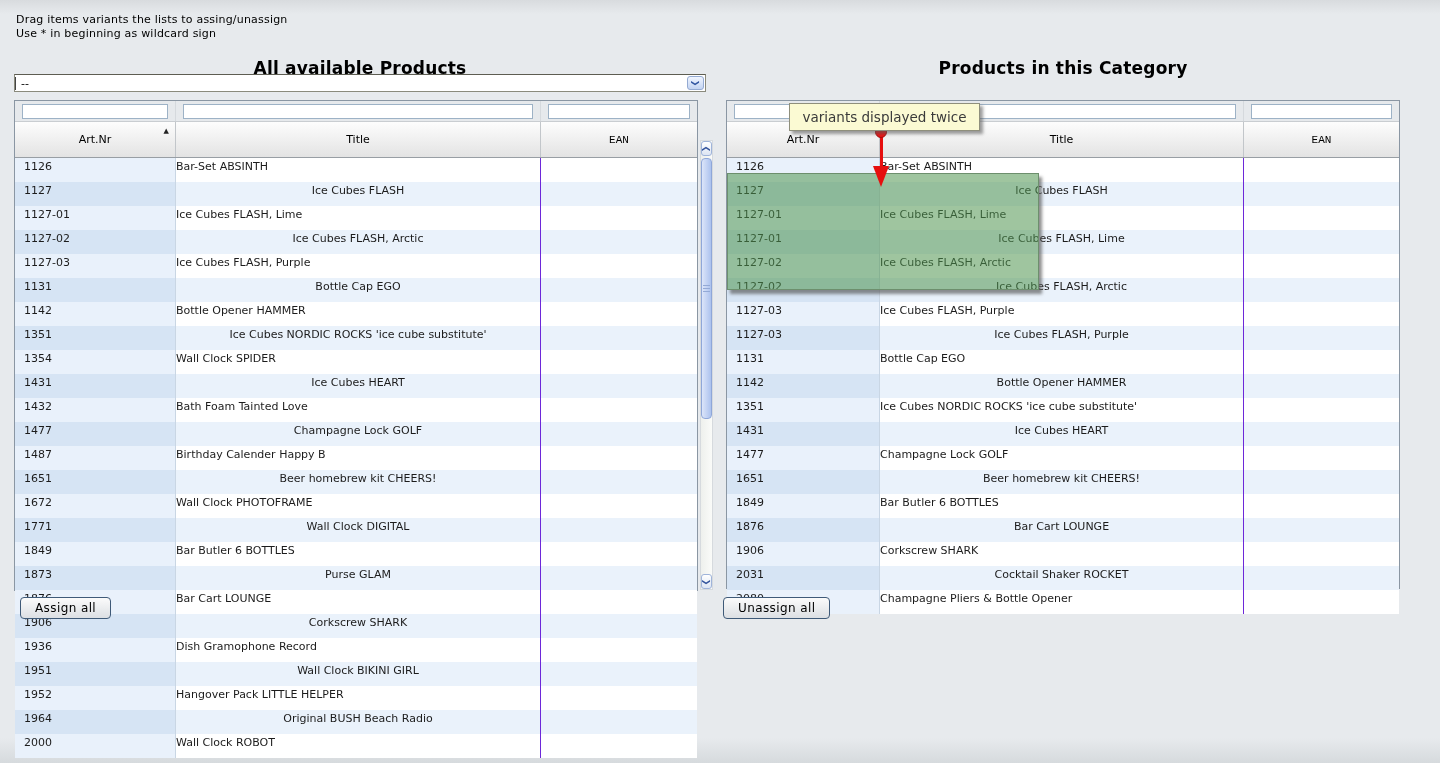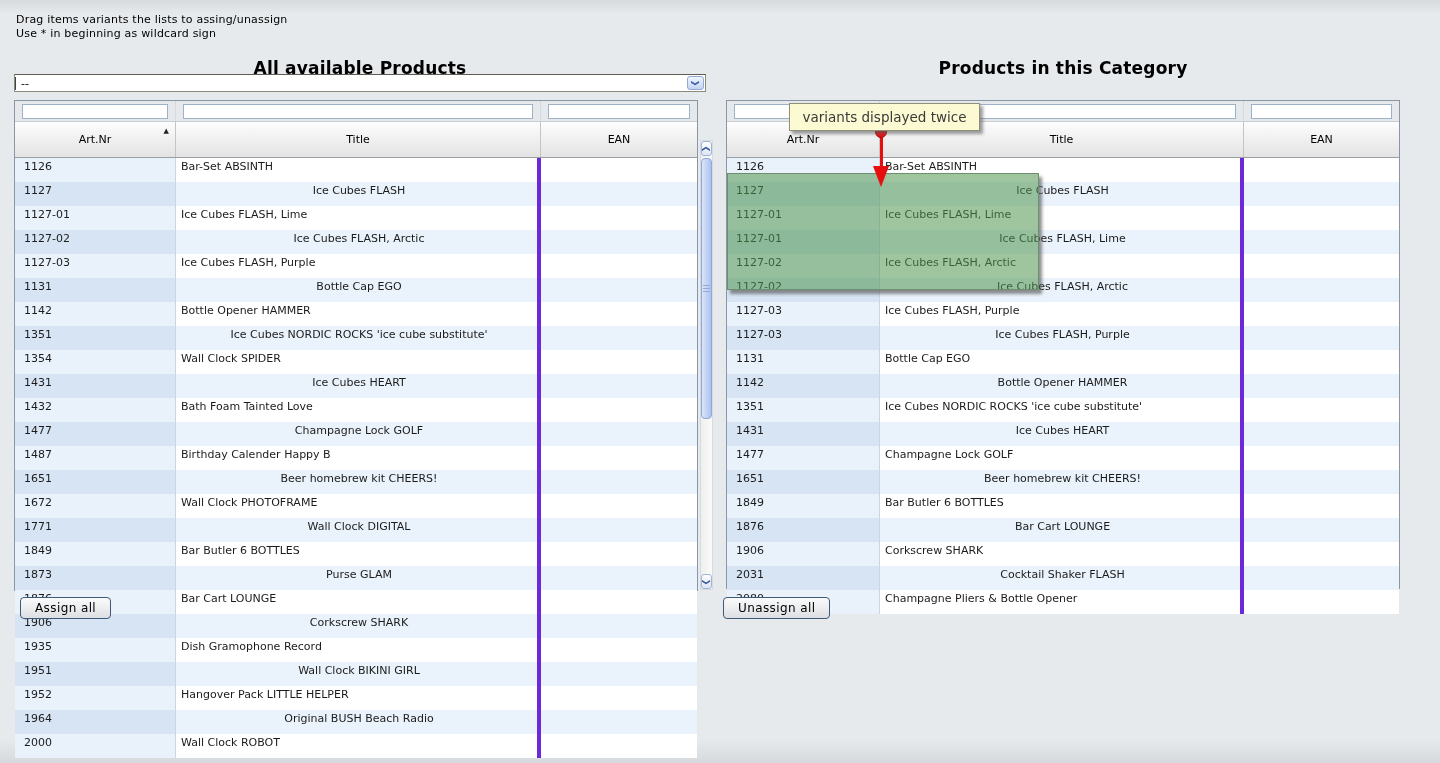--- a/index.html
+++ b/index.html
@@ -51,29 +51,29 @@
   }
   .headrow {
     display:flex; height:37px;
     background:linear-gradient(#fdfdfd,#e3e3e3);
     border-top:1px solid #c9cdd1; border-bottom:1px solid #989ea4;
   }
   .hcell {
     position:relative; display:flex; align-items:center; justify-content:center;
     font-size:11px; color:#000; border-right:1px solid #c2c6ca;
   }
-  .hcell:last-child { border-right:0; }
+  .hcell:last-child { border-right:0;font-family:Liberation Mono, monospace; }
   .sortarrow { position:absolute; right:6px; top:5px; font-size:7px; color:#222; }
   .tbody { position:relative; }
   .trow { display:flex; height:24px; }
   .cell {
     font-size:11px; line-height:18px; color:#1c1c1c; overflow:hidden; white-space:nowrap;
   }
   .c1 { padding-left:9px; border-right:1px solid #c9d6e4; }
-  .c2 { padding-left:5px; border-right:4px solid #6d28d9; }
+  .c2 { border-right:1px solid #6d28d9; }
   .c3 { padding-left:5px; }
   #left-table  .c1 { width:161px; } #left-table  .c2 { width:365px; } #left-table  .c3 { flex:1; }
   #right-table .c1 { width:153px; } #right-table .c2 { width:364px; } #right-table .c3 { flex:1; }
   .trow.odd  .c1 { background:#e9f1fb; }
   .trow.odd  .c2, .trow.odd  .c3 { background:#ffffff; }
   .trow.even .c1 { background:#d6e4f4; }
   .trow.even .c2, .trow.even .c3 { background:#eaf2fb;text-align:center; }
 
   
   .variants-overlay {
@@ -271,21 +271,21 @@
         <div class="cell c1">1876</div>
         <div class="cell c2">Bar Cart LOUNGE</div>
         <div class="cell c3"></div>
       </div>
       <div class="trow even">
         <div class="cell c1">1906</div>
         <div class="cell c2">Corkscrew SHARK</div>
         <div class="cell c3"></div>
       </div>
       <div class="trow odd">
-        <div class="cell c1">1935</div>
+        <div class="cell c1">1936</div>
         <div class="cell c2">Dish Gramophone Record</div>
         <div class="cell c3"></div>
       </div>
       <div class="trow even">
         <div class="cell c1">1951</div>
         <div class="cell c2">Wall Clock BIKINI GIRL</div>
         <div class="cell c3"></div>
       </div>
       <div class="trow odd">
         <div class="cell c1">1952</div>
@@ -419,21 +419,21 @@
         <div class="cell c2">Bar Cart LOUNGE</div>
         <div class="cell c3"></div>
       </div>
       <div class="trow odd">
         <div class="cell c1">1906</div>
         <div class="cell c2">Corkscrew SHARK</div>
         <div class="cell c3"></div>
       </div>
       <div class="trow even">
         <div class="cell c1">2031</div>
-        <div class="cell c2">Cocktail Shaker FLASH</div>
+        <div class="cell c2">Cocktail Shaker ROCKET</div>
         <div class="cell c3"></div>
       </div>
       <div class="trow odd">
         <div class="cell c1">2080</div>
         <div class="cell c2">Champagne Pliers &amp; Bottle Opener</div>
         <div class="cell c3"></div>
       </div>
     </div>
   <div class="variants-overlay"></div>
 </div>

